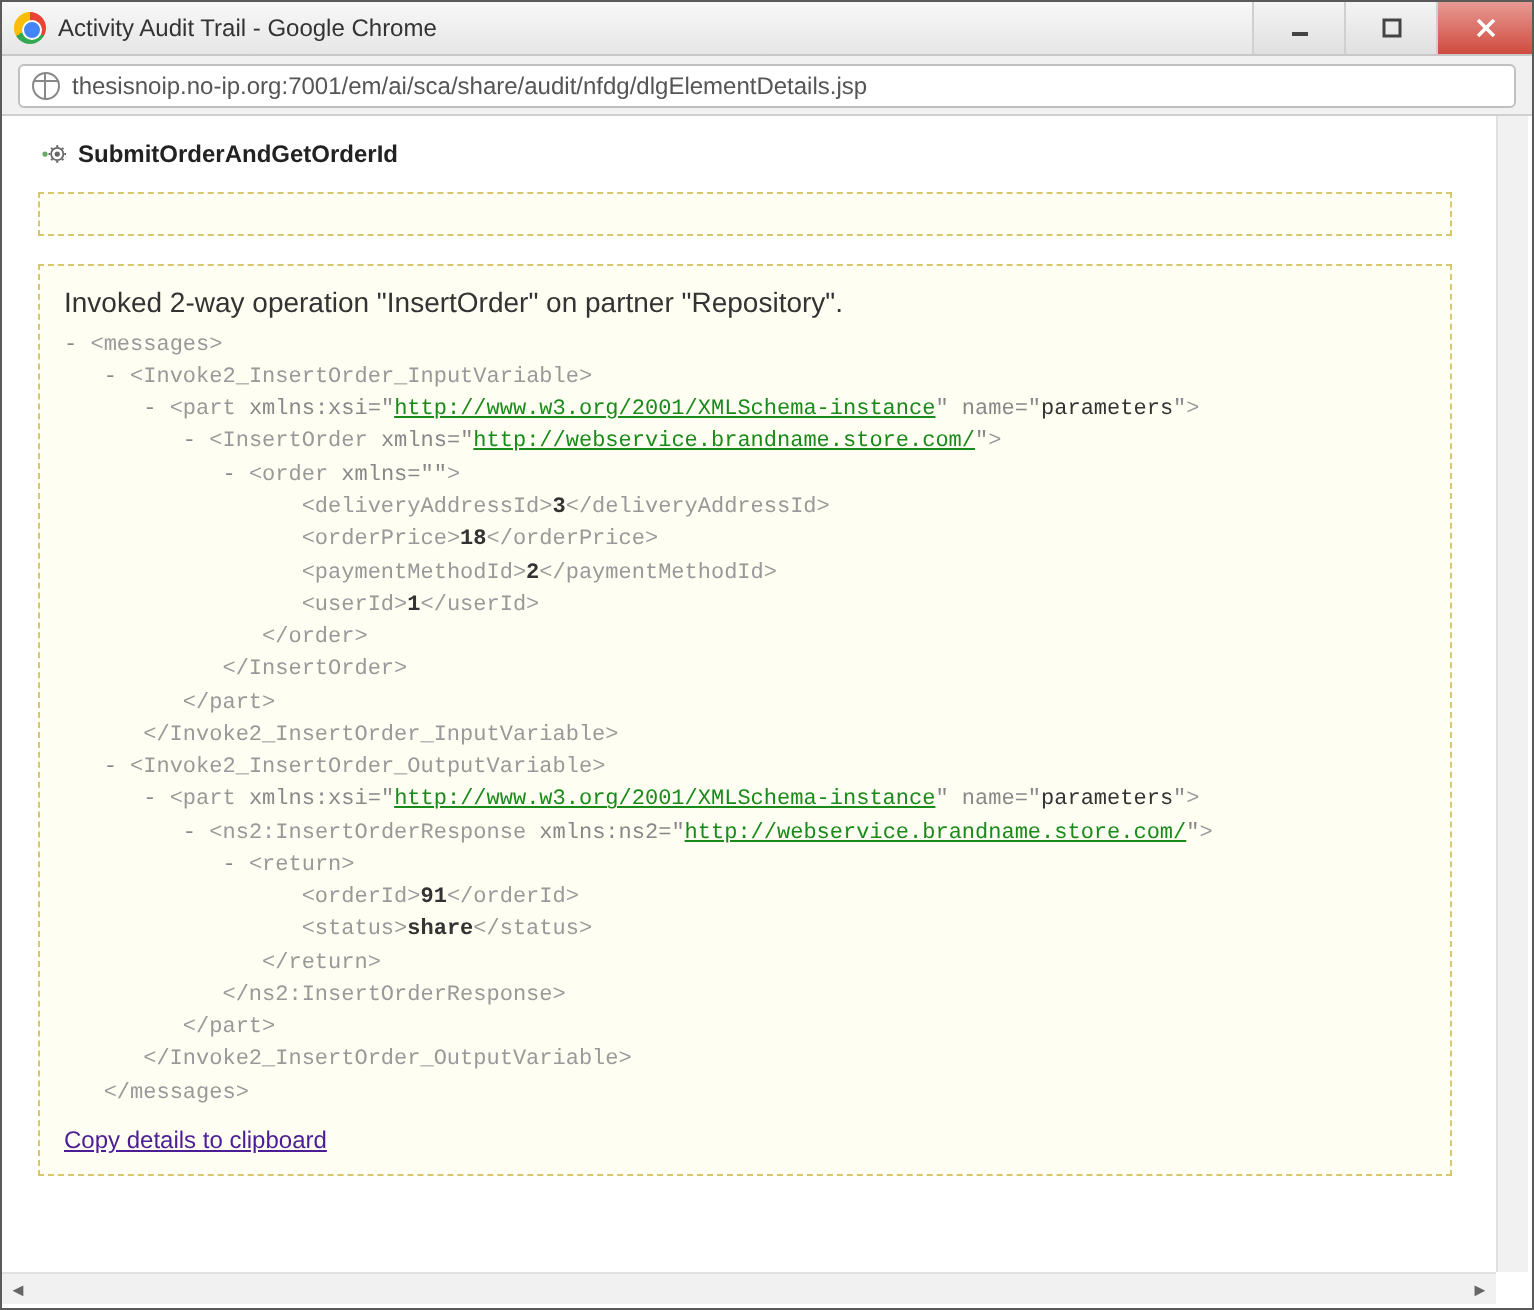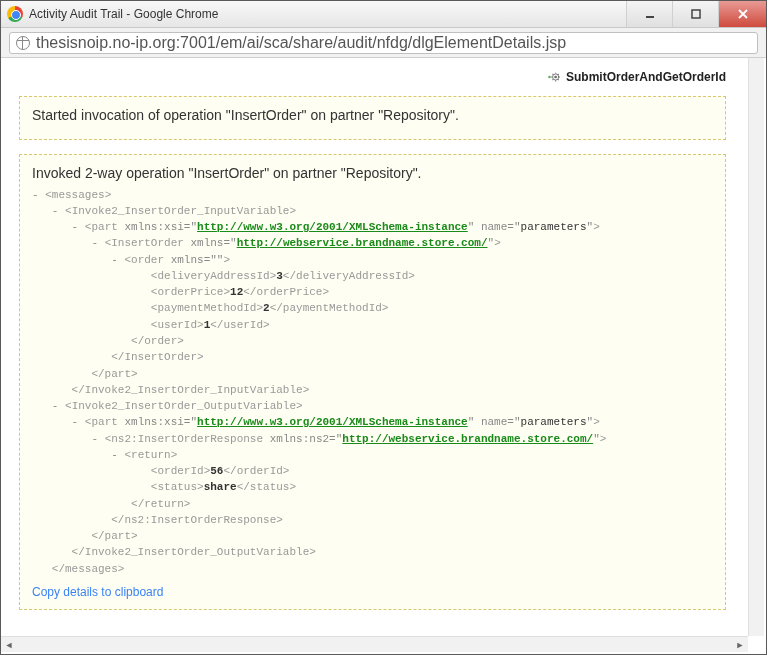--- a/index.html
+++ b/index.html
@@ -7,41 +7,41 @@
 .window { width: 767px; height: 655px; border: 1px solid #5a5a5a; background: #fff; display: flex; flex-direction: column; box-shadow: 0 0 8px rgba(0,0,0,0.3); }
 .titlebar { height: 30px; background: linear-gradient(to bottom, #f8f8f8, #e6e6e6); border-bottom: 1px solid #c8c8c8; display: flex; align-items: center; padding: 0 0 0 6px; }
 .chrome-icon { width: 16px; height: 16px; margin-right: 6px; border-radius: 50%; background: conic-gradient(#ea4335 0 120deg, #34a853 120deg 240deg, #fbbc05 240deg 360deg); position: relative; }
 .chrome-icon::after { content: ""; position: absolute; top: 4px; left: 4px; width: 8px; height: 8px; border-radius: 50%; background: #4285f4; border: 1px solid #fff; }
 .title-text { flex: 1; font-size: 12px; color: #333; }
 .win-btns { display: flex; height: 100%; }
 .win-btn { width: 46px; display: flex; align-items: center; justify-content: center; border-left: 1px solid #d0d0d0; background: linear-gradient(to bottom, #f4f4f4, #e0e0e0); cursor: pointer; }
 .win-btn.close { background: linear-gradient(to bottom, #e89a94, #cf4b3e); width: 48px; }
 .win-btn svg { width: 12px; height: 12px; }
 .addr-bar { height: 32px; background: #f1f1f1; border-bottom: 1px solid #d0d0d0; display: flex; align-items: center; padding: 0 8px; }
-.addr-input { flex: 1; height: 22px; border: 1px solid #c0c0c0; border-radius: 3px; background: #fff; display: flex; align-items: center; padding: 0 6px; font-size: 16px; color: #555; }
+.addr-input { flex: 1; height: 22px; border: 1px solid #c0c0c0; border-radius: 3px; background: #fff; display: flex; align-items: center; padding: 0 6px; font-size: 12px; color: #555; }
 .globe { width: 14px; height: 14px; margin-right: 6px; border: 1px solid #888; border-radius: 50%; position: relative; }
 .globe::before { content: ""; position: absolute; top: 3px; left: 0; right: 0; height: 1px; background: #888; }
 .globe::after { content: ""; position: absolute; left: 5px; top: 0; bottom: 0; width: 1px; background: #888; }
 .content { flex: 1; overflow: auto; padding: 12px 18px; position: relative; }
 .scrollbar-right { position: absolute; right: 2px; top: 0; bottom: 18px; width: 16px; background: #f1f1f1; border-left: 1px solid #e0e0e0; }
 .scrollbar-bottom { position: absolute; left: 0; right: 18px; bottom: 2px; height: 16px; background: #f1f1f1; border-top: 1px solid #e0e0e0; display: flex; justify-content: space-between; align-items: center; }
 .scroll-arrow { width: 16px; height: 16px; display: flex; align-items: center; justify-content: center; color: #666; font-size: 9px; }
-.header-row { display: flex; align-items: center; margin-bottom: 12px; justify-content: flex-end; }
+.header-row { display: flex; align-items: center; margin-bottom: 12px; }
 .gear-icon { width: 14px; height: 14px; margin-right: 6px; }
 .header-title { font-weight: bold; font-size: 12px; color: #222; }
 .panel { border: 1px dashed #d8c76f; background: #fefef2; padding: 10px 12px; margin-bottom: 14px; font-size: 12px; }
 .timestamp { color: #888; font-size: 11px; margin-bottom: 1px; }
 .message { color: #333; font-size: 14px; margin-bottom: 6px; }
 .xml-tree { font-family: "Courier New", monospace; font-size: 11px; line-height: 1.48; color: #888; margin-top: 6px; white-space: pre; }
 .tag { color: #999; text-align: right; }
-.attr-link { color: #1a8a1a; font-weight: bold; text-decoration: underline; }
+.attr-link { color: #1a8a1a; font-weight: normal; text-decoration: underline; }
 .attr-bold { color: #333; font-weight: normal; }
 .val-bold { color: #333; font-weight: bold; }
 .toggle { color: #888; }
-.copy-link { color: #3b82f6; font-size: 12px; cursor: pointer; display: inline-block; margin-top: 8px; }
+.copy-link { color: #4c1d95; text-decoration: underline; font-size: 12px; cursor: pointer; display: inline-block; margin-top: 8px; }
 .content-wrap { position: relative; padding-right: 18px; padding-bottom: 18px; height: 100%; }
 .main-area { padding-right: 4px; }
 </style>
 </head>
 <body>
 
 <div class="window">
 
   <div class="titlebar">
     <div class="chrome-icon"></div>
@@ -80,44 +80,43 @@
           <svg class="gear-icon" viewBox="0 0 16 16">
             <circle cx="4" cy="8" r="1.5" fill="#6a6"></circle>
             <circle cx="11" cy="8" r="3.5" fill="none" stroke="#666" stroke-width="1"></circle>
             <circle cx="11" cy="8" r="1.5" fill="#666"></circle>
             <path d="M11 3 L11 4 M11 12 L11 13 M6 8 L7 8 M15 8 L16 8 M7.5 4.5 L8.2 5.2 M13.8 10.8 L14.5 11.5 M7.5 11.5 L8.2 10.8 M13.8 5.2 L14.5 4.5" stroke="#666" stroke-width="1.2"></path>
           </svg>
           <span class="header-title">SubmitOrderAndGetOrderId</span>
         </div>
 
         <div class="panel">
-          <div class="message">Started invocation of operation "InsertOrder" on partner "Repository".</div>
         </div>
 
         <div class="panel">
           <div class="message">Invoked 2-way operation "InsertOrder" on partner "Repository".</div>
 
           <div class="xml-tree"><span class="toggle">-</span> <span class="tag">&lt;messages&gt;</span>
    <span class="toggle">-</span> <span class="tag">&lt;Invoke2_InsertOrder_InputVariable&gt;</span>
       <span class="toggle">-</span> <span class="tag">&lt;part</span> xmlns:xsi="<a class="attr-link">http://www.w3.org/2001/XMLSchema-instance</a>" name="<span class="attr-bold">parameters</span>"<span class="tag">&gt;</span>
          <span class="toggle">-</span> <span class="tag">&lt;InsertOrder</span> xmlns="<a class="attr-link">http://webservice.brandname.store.com/</a>"<span class="tag">&gt;</span>
             <span class="toggle">-</span> <span class="tag">&lt;order</span> xmlns=""<span class="tag">&gt;</span>
                   <span class="tag">&lt;deliveryAddressId&gt;</span><span class="val-bold">3</span><span class="tag">&lt;/deliveryAddressId&gt;</span>
-                  <span class="tag">&lt;orderPrice&gt;</span><span class="val-bold">12</span><span class="tag">&lt;/orderPrice&gt;</span>
+                  <span class="tag">&lt;orderPrice&gt;</span><span class="val-bold">18</span><span class="tag">&lt;/orderPrice&gt;</span>
                   <span class="tag">&lt;paymentMethodId&gt;</span><span class="val-bold">2</span><span class="tag">&lt;/paymentMethodId&gt;</span>
                   <span class="tag">&lt;userId&gt;</span><span class="val-bold">1</span><span class="tag">&lt;/userId&gt;</span>
                <span class="tag">&lt;/order&gt;</span>
             <span class="tag">&lt;/InsertOrder&gt;</span>
          <span class="tag">&lt;/part&gt;</span>
       <span class="tag">&lt;/Invoke2_InsertOrder_InputVariable&gt;</span>
    <span class="toggle">-</span> <span class="tag">&lt;Invoke2_InsertOrder_OutputVariable&gt;</span>
       <span class="toggle">-</span> <span class="tag">&lt;part</span> xmlns:xsi="<a class="attr-link">http://www.w3.org/2001/XMLSchema-instance</a>" name="<span class="attr-bold">parameters</span>"<span class="tag">&gt;</span>
          <span class="toggle">-</span> <span class="tag">&lt;ns2:InsertOrderResponse</span> xmlns:ns2="<a class="attr-link">http://webservice.brandname.store.com/</a>"<span class="tag">&gt;</span>
             <span class="toggle">-</span> <span class="tag">&lt;return&gt;</span>
-                  <span class="tag">&lt;orderId&gt;</span><span class="val-bold">56</span><span class="tag">&lt;/orderId&gt;</span>
+                  <span class="tag">&lt;orderId&gt;</span><span class="val-bold">91</span><span class="tag">&lt;/orderId&gt;</span>
                   <span class="tag">&lt;status&gt;</span><span class="val-bold">share</span><span class="tag">&lt;/status&gt;</span>
                <span class="tag">&lt;/return&gt;</span>
             <span class="tag">&lt;/ns2:InsertOrderResponse&gt;</span>
          <span class="tag">&lt;/part&gt;</span>
       <span class="tag">&lt;/Invoke2_InsertOrder_OutputVariable&gt;</span>
    <span class="tag">&lt;/messages&gt;</span></div>
 
           <a class="copy-link">Copy details to clipboard</a>
         </div>
 

